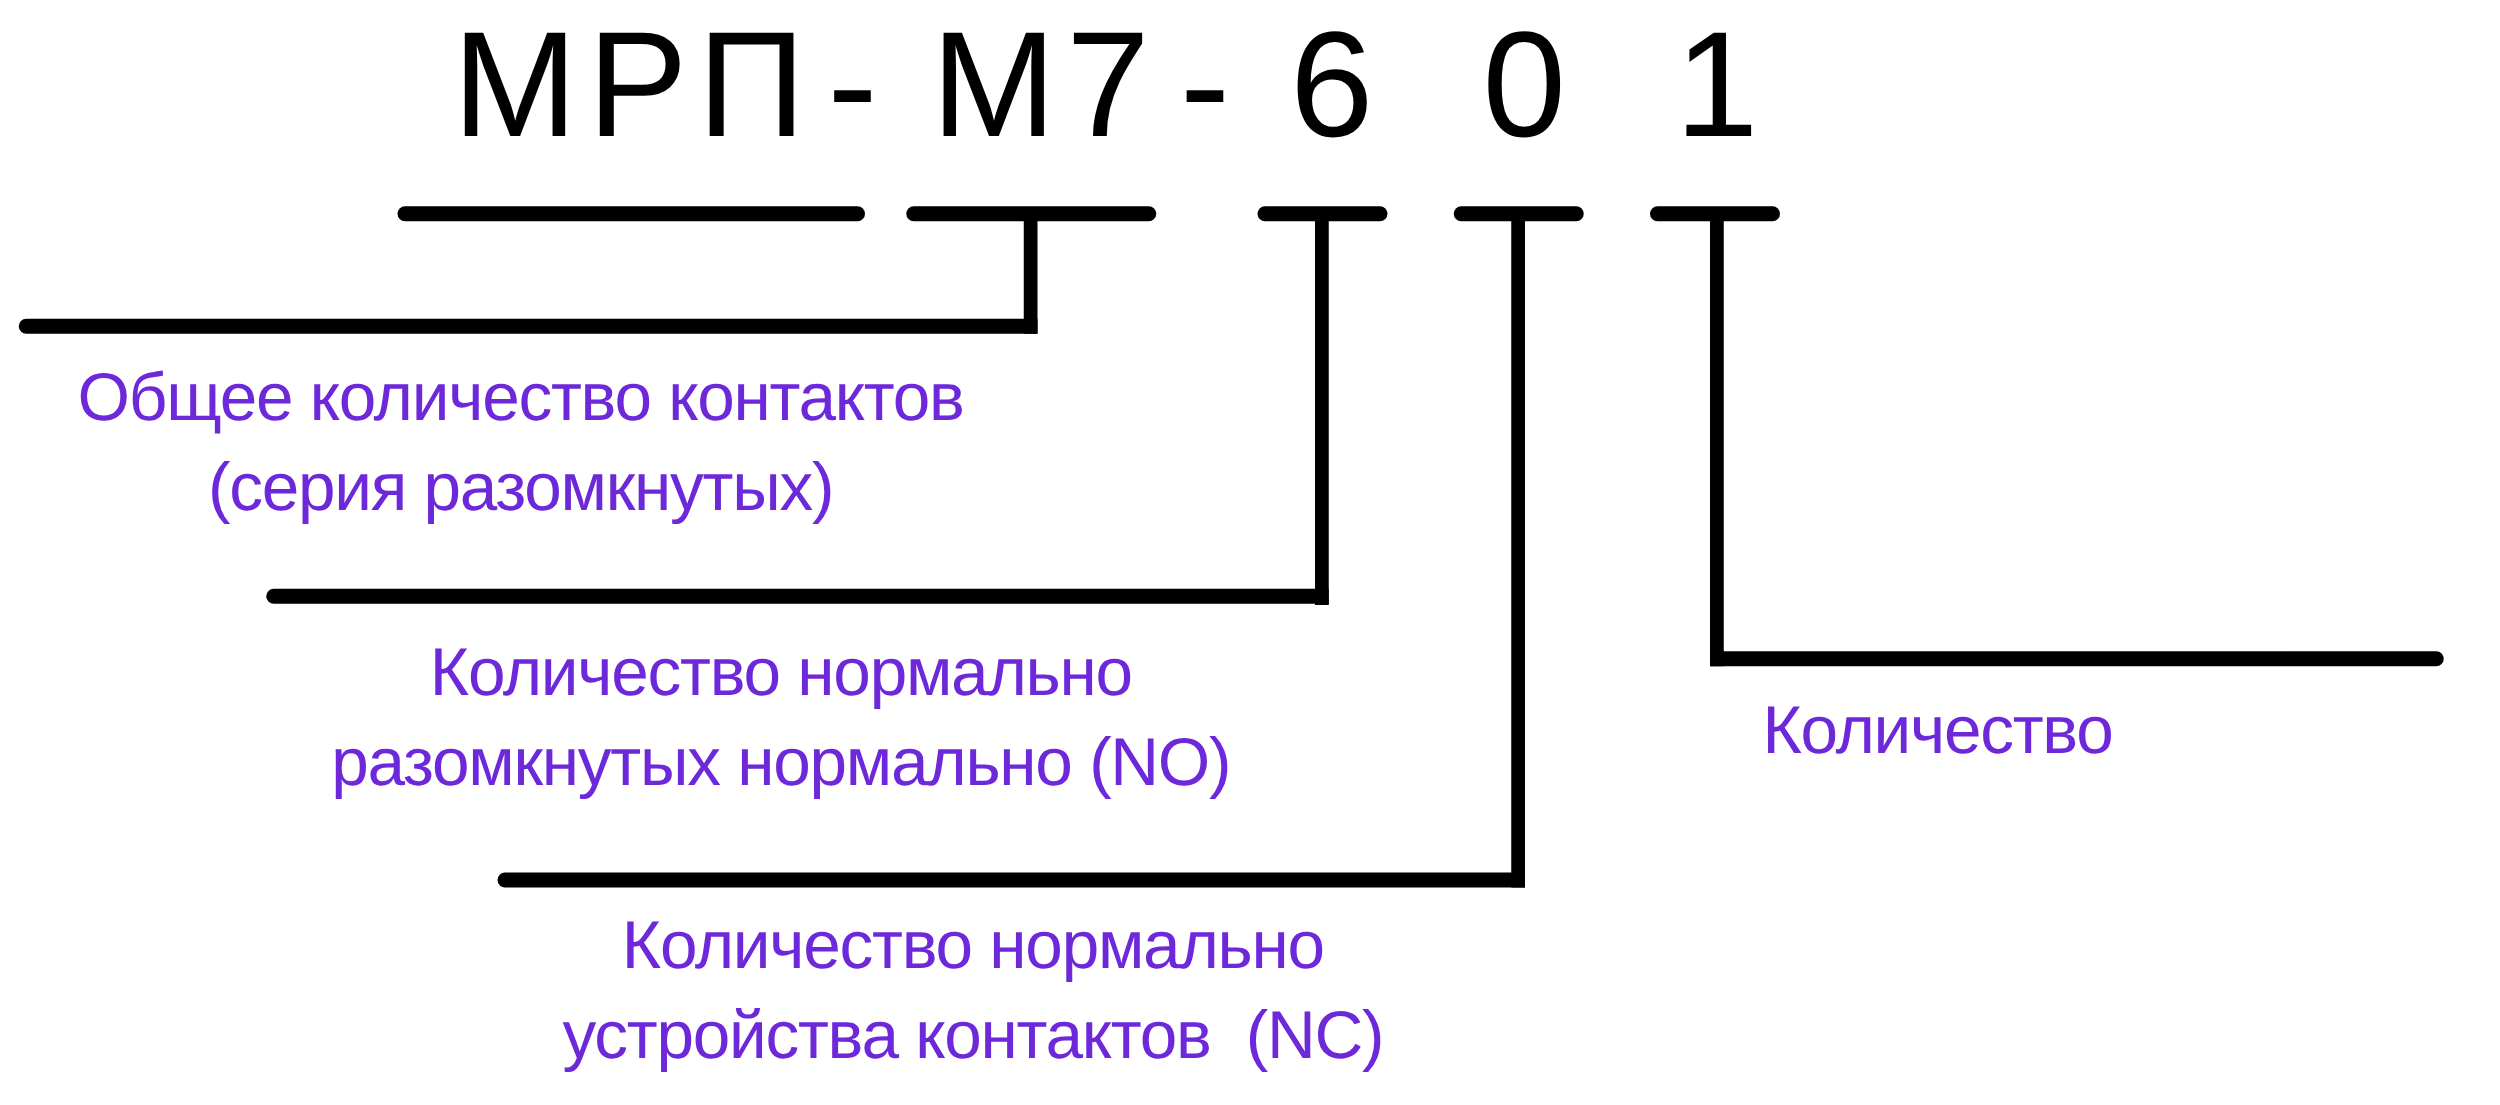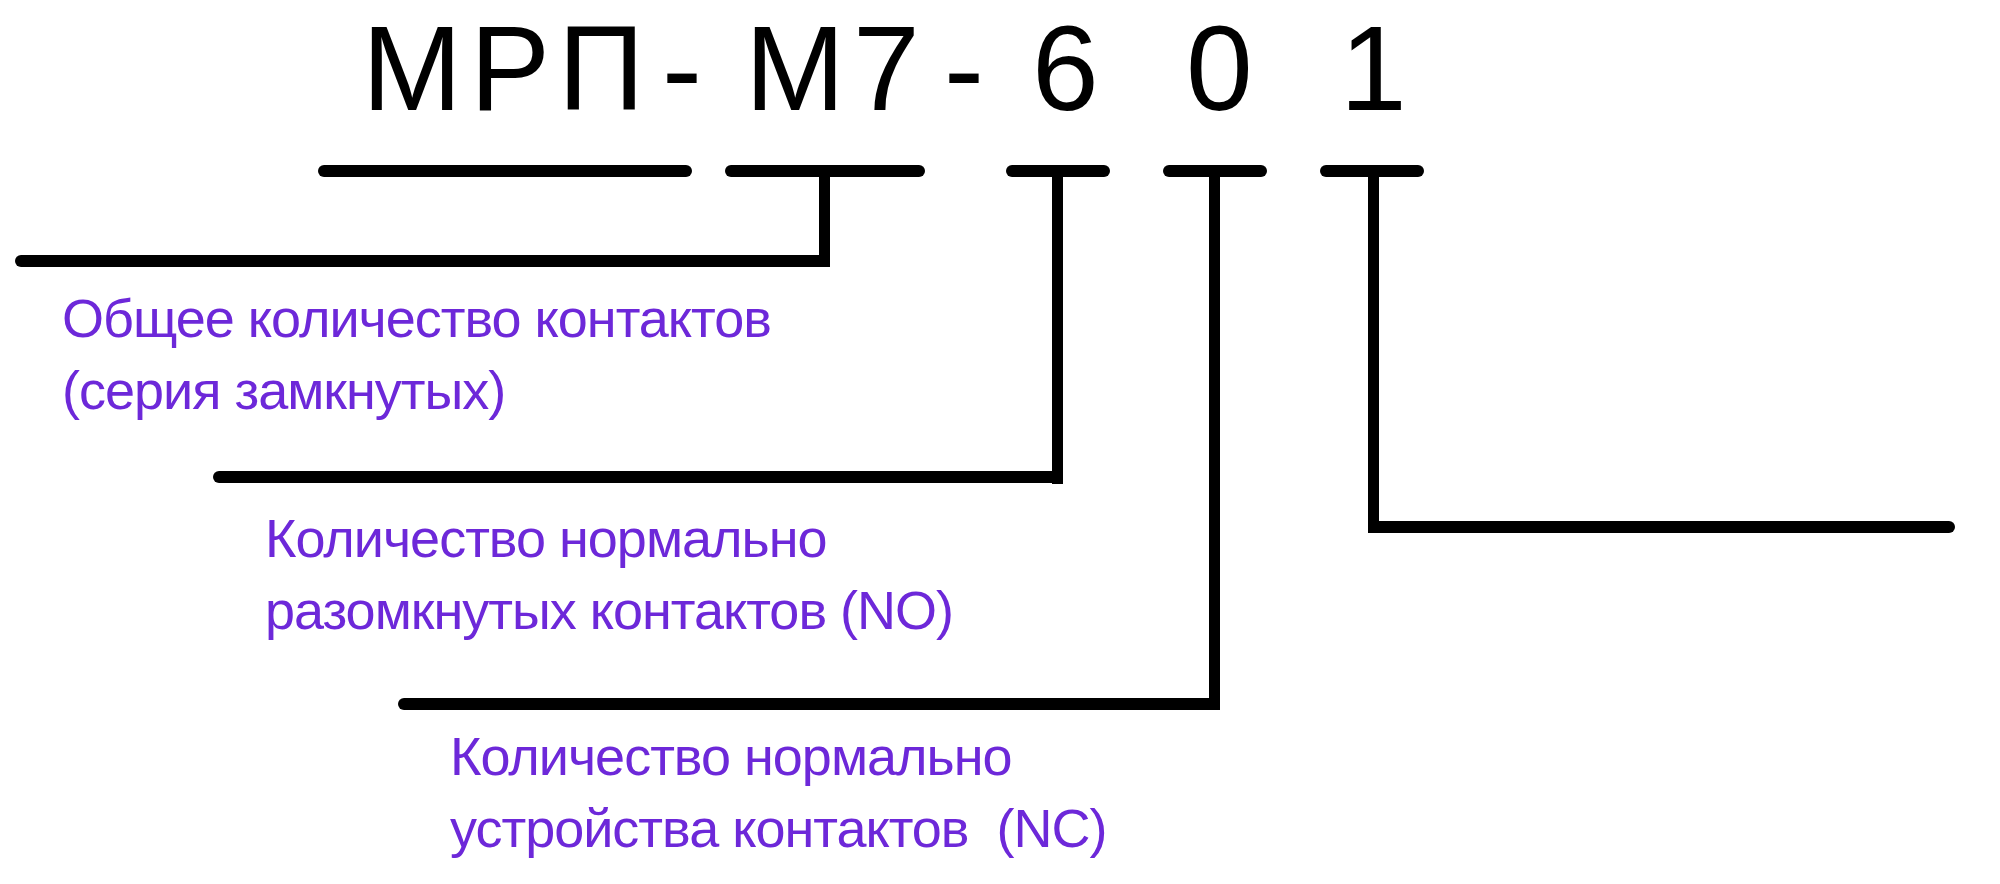--- a/index.html
+++ b/index.html
@@ -4,20 +4,21 @@
 <style>
   html, body { margin: 0; padding: 0; background: #ffffff; }
   .canvas {
     position: relative;
     width: 2000px;
     height: 884px;
     background: #ffffff;
     overflow: hidden;
     font-family: "Liberation Sans", "DejaVu Sans", sans-serif;
     color: #000000;
+    text-align: center;
   }
   
   .code-part {
     position: absolute;
     top: 8px;
     font-size: 120px;
     line-height: 120px;
     letter-spacing: 8px;
     font-weight: 400;
     white-space: pre;
@@ -77,29 +78,30 @@
   <div class="hline cap-left" style="left:213px; top:471px; width:850px"></div>
 
   <div class="vline" style="left:1209px; top:170px; height:540px"></div>
   <div class="hline cap-left" style="left:398px; top:698px; width:822px"></div>
 
   <div class="vline" style="left:1368px; top:170px; height:363px"></div>
   <div class="hline cap-right" style="left:1368px; top:521px; width:587px"></div>
 
   <div class="label" style="left:42px; top:282px">
     <span class="line">Общее количество контактов</span>
-    <span class="line">(серия замкнутых)</span>
+    <span class="line">(серия разомкнутых)</span>
   </div>
 
   <div class="label" style="left:245px; top:502px">
     <span class="line">Количество нормально</span>
-    <span class="line">разомкнутых контактов (NO)</span>
+    <span class="line">разомкнутых нормально (NO)</span>
   </div>
 
   <div class="label" style="left:430px; top:720px">
     <span class="line">Количество нормально</span>
     <span class="line">устройства контактов  (NC)</span>
   </div>
 
   <div class="label" style="left:1390px; top:548px">
+    <span class="line">Количество</span>
   </div>
 
 </div>
 
 </body></html>

